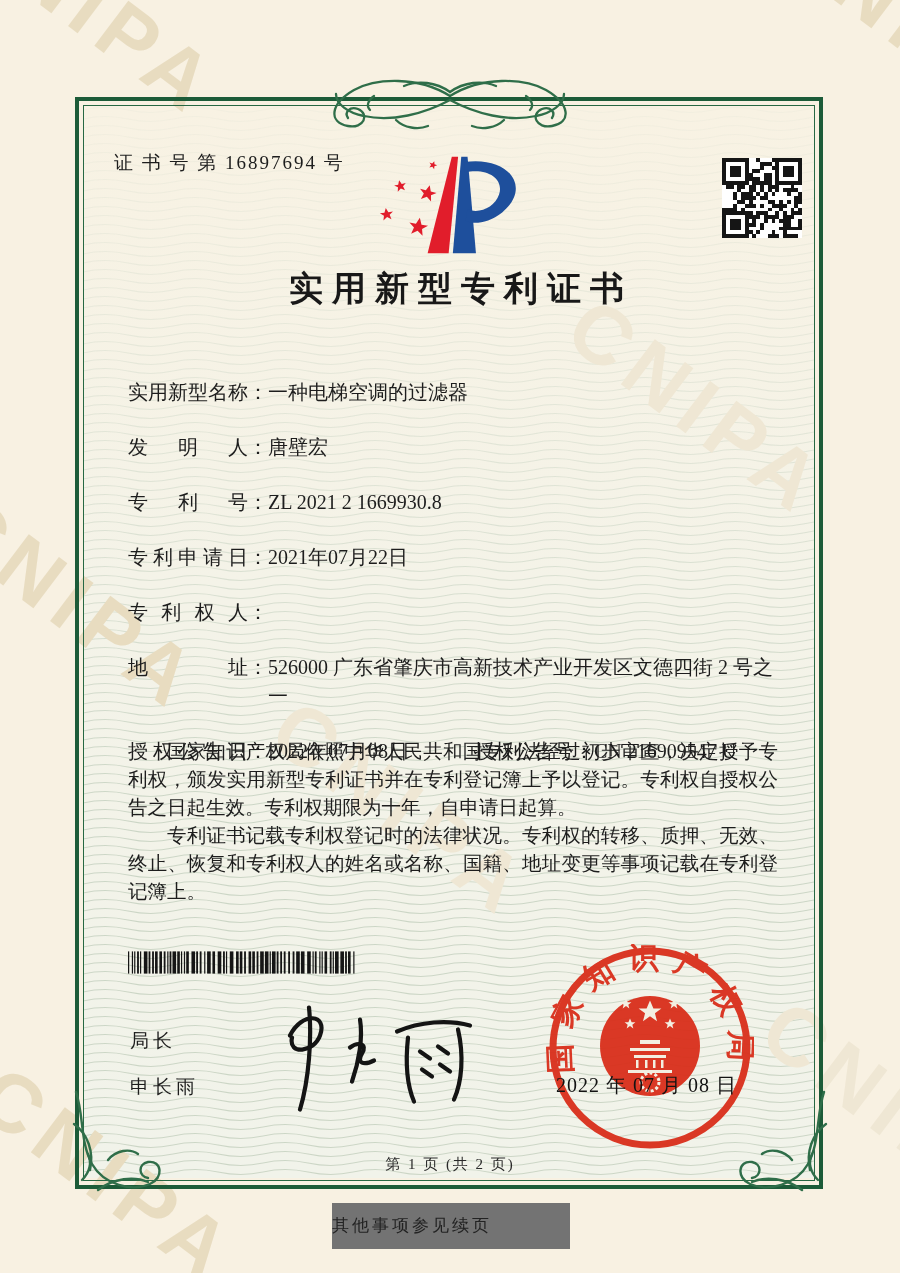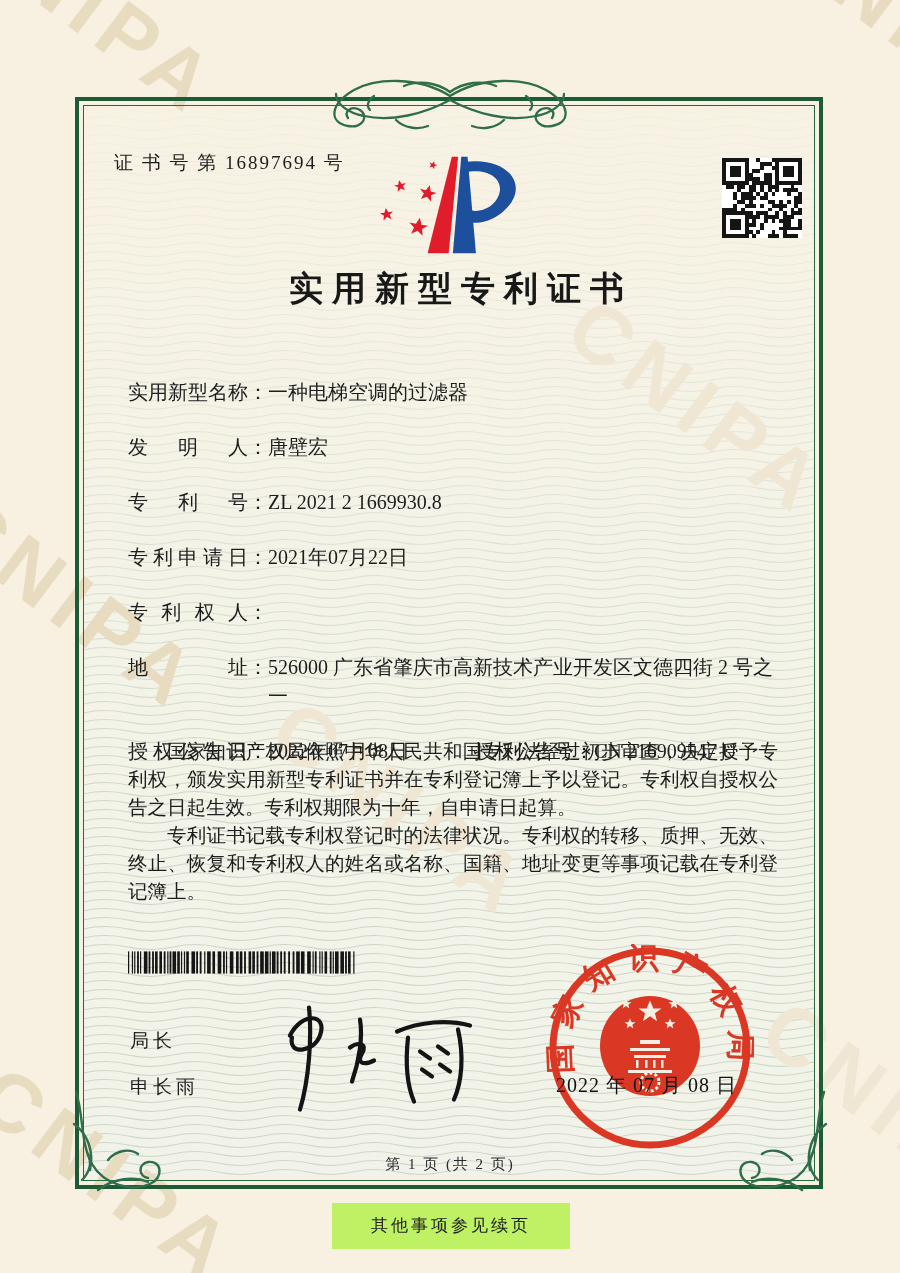--- a/index.html
+++ b/index.html
@@ -56,21 +56,21 @@
   #seal-date{
     position:absolute;left:556px;top:1072px;width:200px;z-index:5;
     font-size:20px;letter-spacing:1px;color:#131313;white-space:nowrap;
   }
   #page-info{
     position:absolute;left:0;top:1155px;width:900px;text-align:center;
     font-size:15px;letter-spacing:2px;color:#2a2a2a;
   }
   #cont-note{
     position:absolute;left:332px;top:1203px;width:238px;height:46px;z-index:5;
-    background:#bef264;text-align:center;line-height:46px;
+    background:#737373;text-align:left;line-height:46px;
     font-size:17px;letter-spacing:3px;color:#222;
   }
 </style>
 </head>
 <body>
 
 <svg id="interior-bg" width="731" height="1073" viewBox="0 0 731 1073" preserveAspectRatio="none">
   <defs>
     <pattern id="wv" width="90" height="9" patternUnits="userSpaceOnUse">
       <path d="M0,5 Q22,0 45,5 T90,5" fill="none" stroke="#ccd6c6" stroke-width="1.1"></path>

